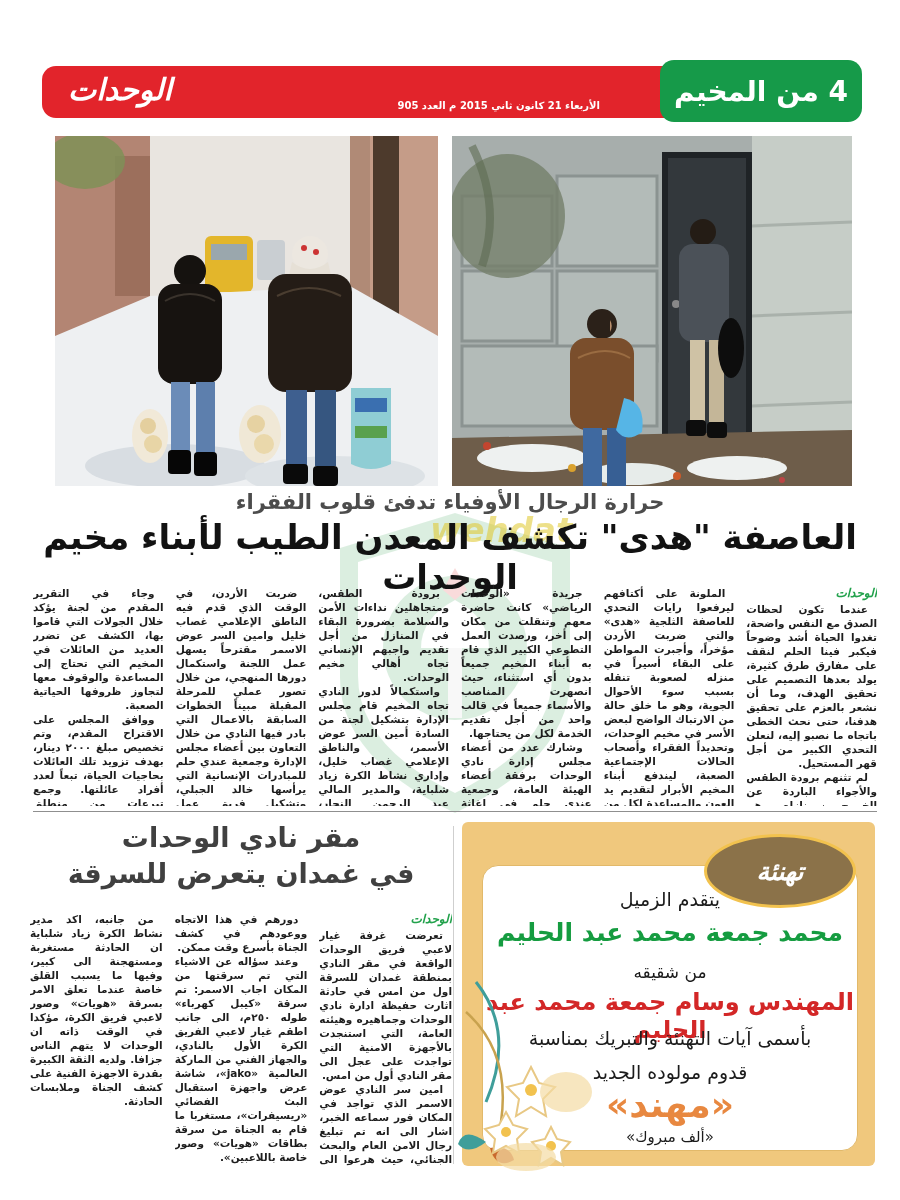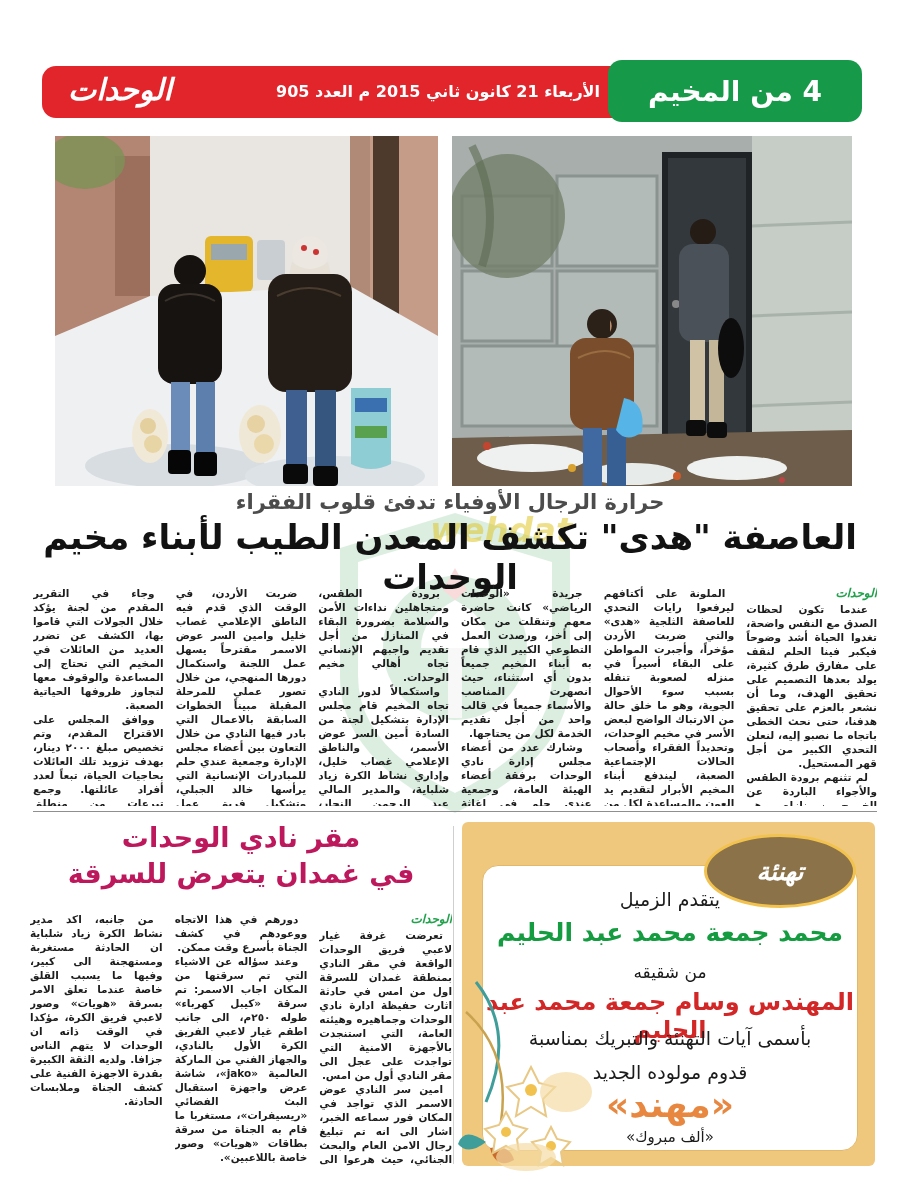--- a/index.html
+++ b/index.html
@@ -1,22 +1,22 @@
 <!DOCTYPE html>
 <html lang="ar" dir="rtl"><head>
 <meta charset="utf-8">
 <style>
   html,body{margin:0;padding:0;background:#ffffff;}
   .page{position:relative;width:900px;height:1200px;background:#fff;overflow:hidden;
         font-family:"DejaVu Sans",sans-serif;direction:rtl;margin-top:16px;}
   
   .brandbar{position:absolute;left:42px;top:50px;width:820px;height:52px;background:#e2242b;border-radius:14px;}
   .paper-logo{position:absolute;left:26px;top:6px;color:#fff;font-size:30px;font-weight:bold;font-style:italic;}
-  .dateline{position:absolute;right:262px;bottom:17px;color:#fff;font-size:16px;font-weight:bold;}
-  .section-badge{position:absolute;right:0;top:-6px;width:254px;height:62px;background:#169a49;border-radius:14px;
+  .dateline{position:absolute;right:262px;bottom:7px;color:#fff;font-size:10px;font-weight:bold;}
+  .section-badge{position:absolute;right:0;top:-6px;width:202px;height:62px;background:#169a49;border-radius:14px;
         color:#fff;font-size:28px;font-weight:bold;display:flex;align-items:center;justify-content:center;}
   
   .photo{position:absolute;top:120px;height:350px;overflow:hidden;background:#ccc;}
   .photo-left{left:55px;width:383px;}
   .photo-right{left:452px;width:400px;}
   .photo svg{display:block;}
   
   .wm-shield{position:absolute;left:330px;top:492px;width:250px;height:310px;opacity:.17;z-index:0;pointer-events:none;}
   .wm-text{position:absolute;left:430px;top:494px;z-index:0;direction:ltr;font-size:34px;font-weight:bold;
         font-style:italic;color:rgba(222,198,40,.55);pointer-events:none;}
@@ -25,21 +25,21 @@
   .headline{position:absolute;top:501px;left:8px;right:8px;margin:0;text-align:center;font-size:34px;font-weight:bold;
         color:#121212;z-index:1;letter-spacing:-1px;}
   
   .a1{position:absolute;left:33px;top:570px;width:844px;height:220px;display:flex;gap:12px;z-index:1;}
   .a2{position:absolute;left:30px;top:896px;width:422px;height:254px;display:flex;gap:12px;z-index:1;}
   .col{flex:1;overflow:hidden;text-align:justify;font-size:10.5px;line-height:14px;font-weight:bold;color:#1d1d1d;}
   .col p{margin:0;text-indent:9px;}
   .byline{color:#21a14b;font-style:italic;font-size:12px;font-weight:bold;margin:0 0 2px 0;}
   .rule{position:absolute;left:33px;top:795px;width:844px;height:1px;background:#8f8f8f;z-index:1;}
   .vrule{position:absolute;left:453px;top:810px;width:1px;height:338px;background:#cfcfcf;z-index:1;}
-  .a2-head{position:absolute;left:30px;top:804px;width:422px;margin:0;text-align:center;color:#be185d;
+  .a2-head{position:absolute;left:30px;top:804px;width:422px;margin:0;text-align:center;color:#404040;
         font-size:27px;font-weight:bold;line-height:1.33;z-index:1;}
   
   .greet{position:absolute;left:462px;top:806px;width:413px;height:344px;background:#f0c87d;border-radius:6px;z-index:1;}
   .greet-inner{position:absolute;left:20px;top:43px;width:374px;height:284px;background:#fff;
         border:1px solid #e2b96a;border-radius:16px;}
   .badge{position:absolute;left:242px;top:12px;width:146px;height:68px;background:#8b7249;border:3px solid #f2c24e;
         border-radius:50%;color:#ffffff;display:flex;align-items:center;justify-content:center;
         font-size:25px;font-weight:bold;font-style:italic;z-index:2;}
   .gline{position:absolute;left:0;width:100%;text-align:center;color:#1b1b1b;}
   .g-l1{top:22px;font-size:19px;}

